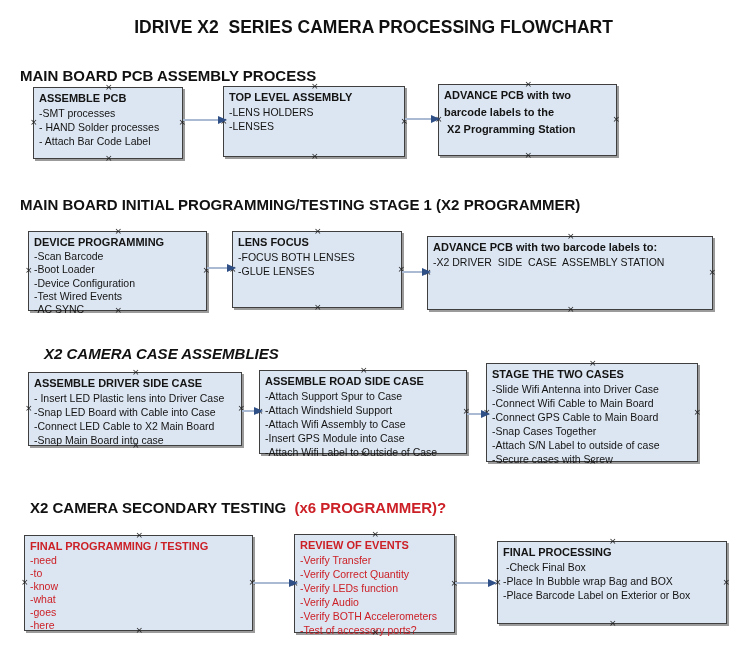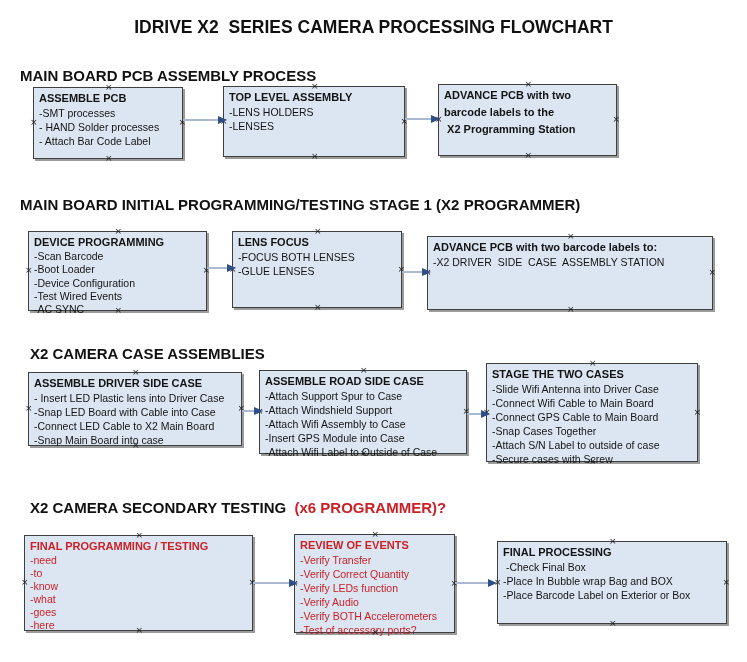--- a/index.html
+++ b/index.html
@@ -6,21 +6,21 @@
   .stage{position:relative;width:747px;height:662px;background:#ffffff;
          font-family:"Liberation Sans",sans-serif;color:#141414;overflow:hidden;}
 
   .pgtitle{position:absolute;top:17px;left:0;width:100%;text-align:center;
            font-size:17.5px;font-weight:bold;white-space:pre;color:#111;}
 
   .sec{position:absolute;font-size:15px;font-weight:bold;white-space:pre;color:#111;}
   .sec .red-part{color:#cc2027;}
   .s1{left:20px;top:55px;}
   .s2{left:20px;top:184px;}
-  .s3{left:30px;top:333px;}
+  .s3{left:44px;top:333px;font-style:italic;}
   .s4{left:30px;top:487px;}
 
   .box{position:absolute;box-sizing:border-box;background:#dce6f2;
        border:1px solid #3f3f3f;box-shadow:2px 2px 0 #9b9b9b;
        padding:2px 4px 0 5px;overflow:visible;}
   .box-title{font-size:11px;font-weight:bold;line-height:16px;white-space:pre;}
   .box-title:empty{display:none;}
   .line{font-size:10.5px;line-height:14px;white-space:pre;}
   .bold-lines .line{font-size:11px;font-weight:bold;line-height:17px;}
   .red .box-title,.red .line{color:#cc2027;}

